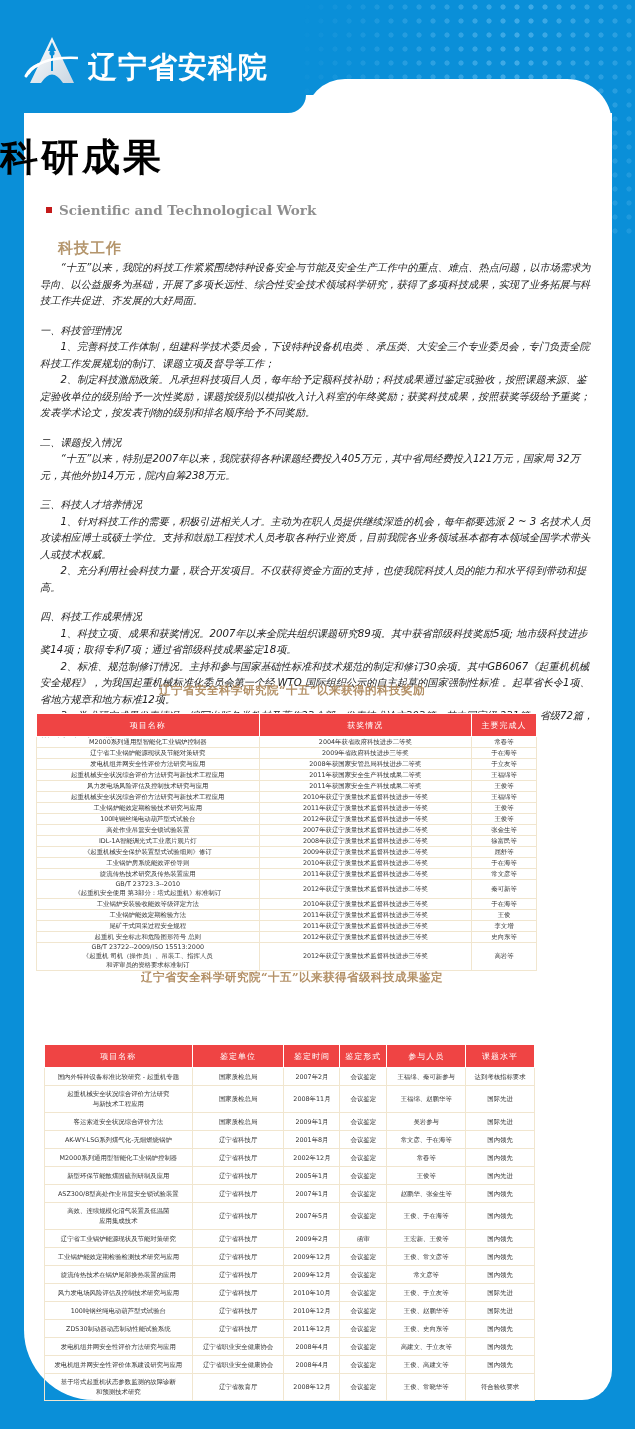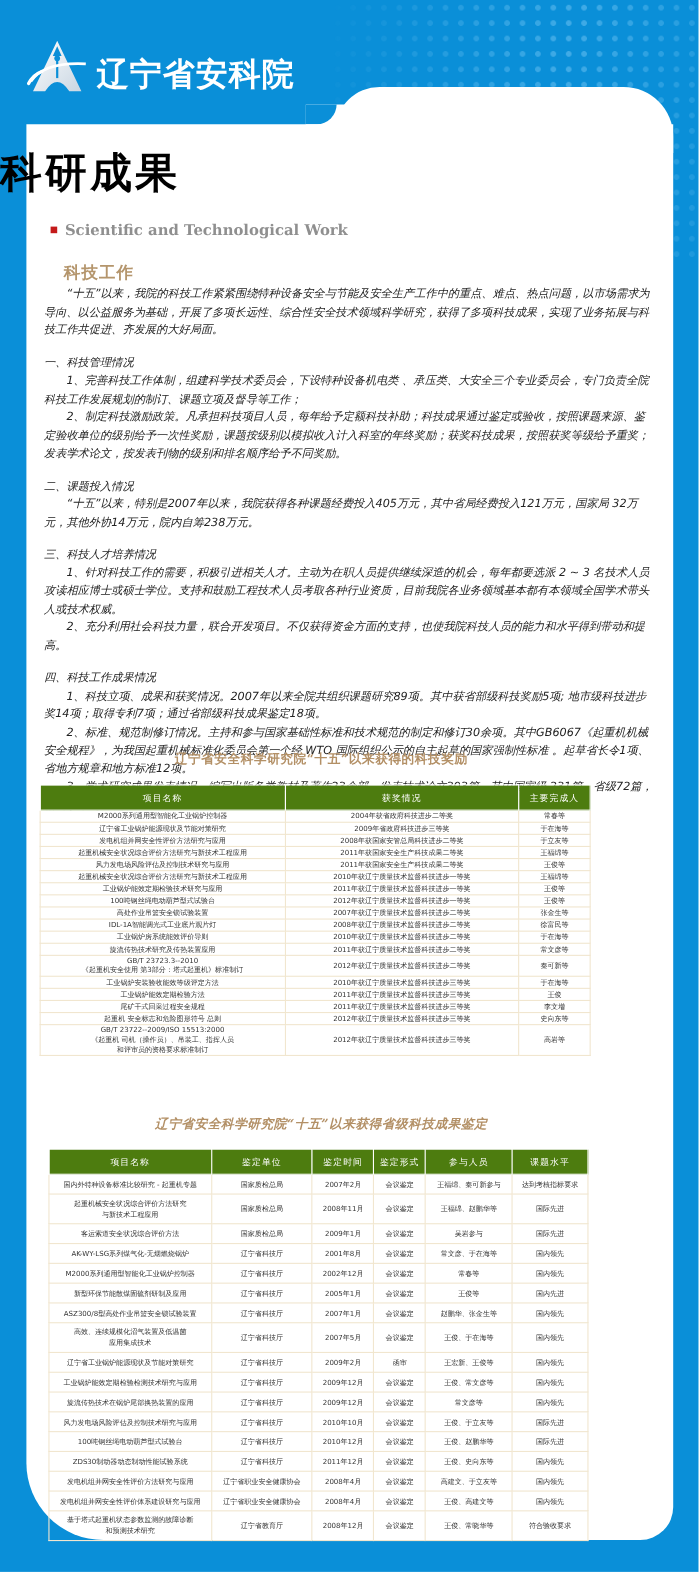--- a/index.html
+++ b/index.html
@@ -58,21 +58,21 @@
   .body-text p { margin:0;font-style:italic; }
   .body-text .indent { text-indent:2em; }
   .body-text .head { margin-top:13px; }
   .table-title {
     position:absolute; left:0; width:584px; text-align:center;
     color:#b39066; font-weight:bold; font-size:11.5px;
     font-family:"DejaVu Serif", serif; letter-spacing:0.5px;
   }
   table.data { position:absolute; border-collapse:collapse; font-size:6.4px; color:#333; }
   table.data th {
-    background:#4d7c0f; color:#fff; font-weight:normal; font-size:8px;
+    background:#ef4444; color:#fff; font-weight:normal; font-size:8px;
     border:1px solid #fff; height:20px; letter-spacing:1px;
   }
   table.data td {
     border:1px solid #f1e6cf; text-align:center; padding:0 2px; height:10px; line-height:9px;
   }
   #t1 { left:36px; top:713px; width:501px; }
   #t2 { left:44px; top:1044px; width:491px; }
   #t2 td { height:17px; line-height:10px; }
   #t2 td.tall { height:26px; }
 </style>
@@ -187,20 +187,25 @@
         <td>高处作业吊篮安全锁试验装置</td>
         <td>2007年获辽宁质量技术监督科技进步二等奖</td>
         <td>张金生等</td>
       </tr>
       <tr>
         <td>IDL-1A智能调光式工业底片观片灯</td>
         <td>2008年获辽宁质量技术监督科技进步二等奖</td>
         <td>徐富民等</td>
       </tr>
       <tr>
+        <td>《起重机械安全保护装置型式试验细则》修订</td>
+        <td>2009年获辽宁质量技术监督科技进步二等奖</td>
+        <td>屈舒等</td>
+      </tr>
+      <tr>
         <td>工业锅炉房系统能效评价导则</td>
         <td>2010年获辽宁质量技术监督科技进步二等奖</td>
         <td>于在海等</td>
       </tr>
       <tr>
         <td>旋流传热技术研究及传热装置应用</td>
         <td>2011年获辽宁质量技术监督科技进步二等奖</td>
         <td>常文彦等</td>
       </tr>
       <tr>
@@ -229,21 +234,21 @@
         <td>史向东等</td>
       </tr>
       <tr>
         <td class="tall">GB/T 23722--2009/ISO 15513:2000<br>《起重机 司机（操作员）、吊装工、指挥人员<br>和评审员的资格要求标准制订</td>
         <td>2012年获辽宁质量技术监督科技进步三等奖</td>
         <td>高岩等</td>
       </tr>
     </tbody>
 </table>
 
-<div class="table-title" style="top:1014px;font-style:italic;">辽宁省安全科学研究院“十五”以来获得省级科技成果鉴定</div>
+<div class="table-title" style="top:970px;">辽宁省安全科学研究院“十五”以来获得省级科技成果鉴定</div>
 <table class="data" id="t2">
   <colgroup>
     <col style="width:148px">
       <col style="width:92px">
       <col style="width:56px">
     <col style="width:47px">
       <col style="width:79px">
       <col style="width:69px">
   </colgroup>
   <thead>

